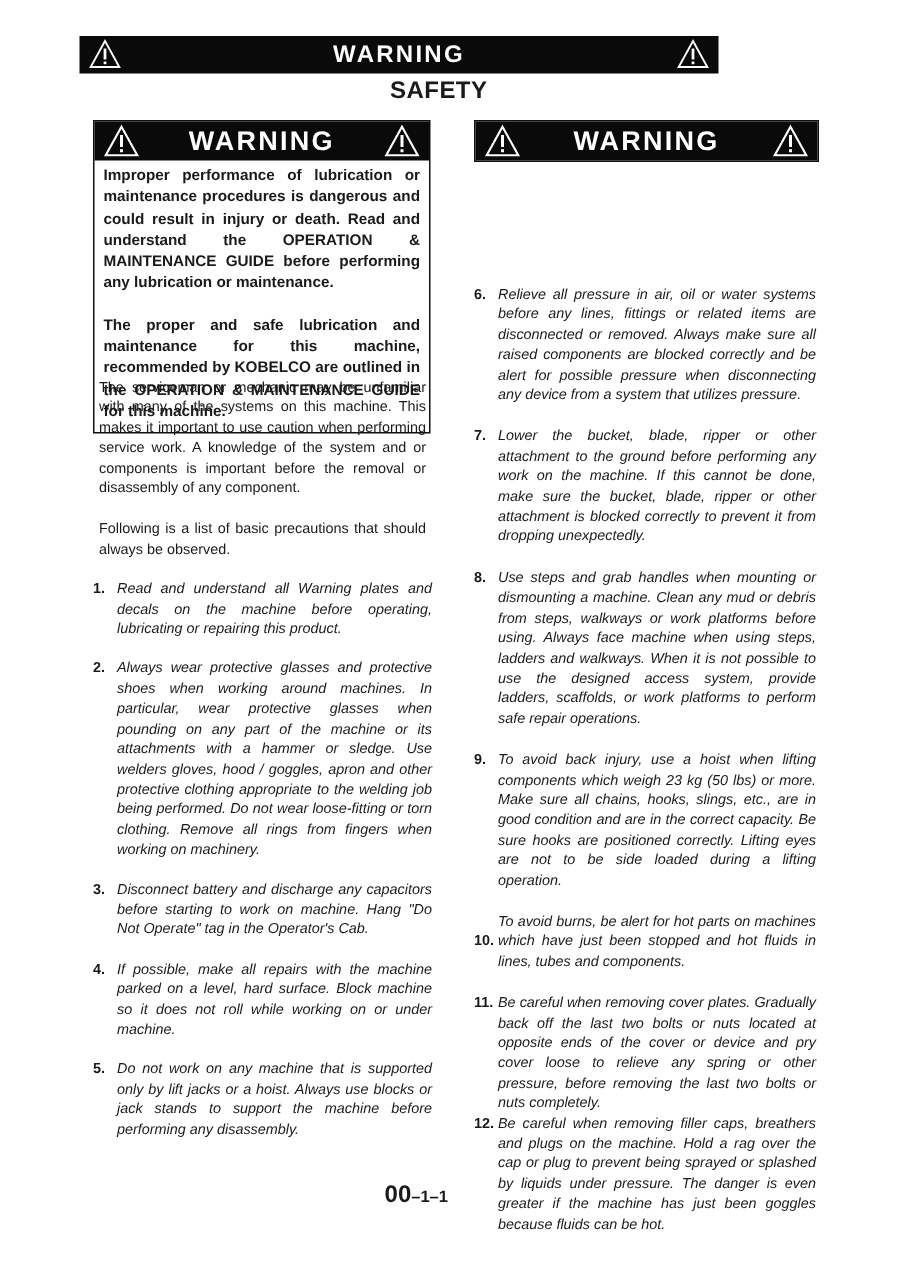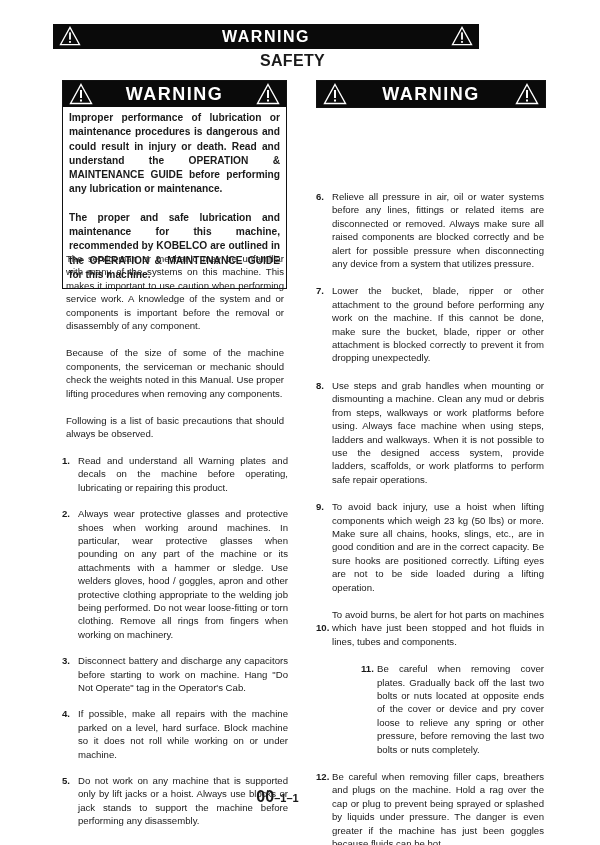--- a/index.html
+++ b/index.html
@@ -32,21 +32,21 @@
     text-align: justify;
   }
   .wbox .wbody p { margin: 0; }
   .wbox .wbody p + p { margin-top: 14px; }
   .col {
     position: absolute; font-size: 9.6px; line-height: 13.4px; text-align: justify;
   }
   .col p { margin: 4px; }
   .item { display: flex; }
   .item .num { font-weight: bold; width: 16px; flex: 0 0 16px; }
-  .item .txt { flex: 1; text-align: justify; }
+  .item .txt { flex: 1; text-align: justify; font-style: italic; }
   .footer {
     position: absolute; left: 0; width: 555px; top: 788px; text-align: center;
     font-weight: bold;
   }
   .footer .major { font-size: 16px; }
   .footer .minor { font-size: 11px; }
 </style>
 </head>
 <body>
 
@@ -109,21 +109,20 @@
           <polygon points="12,1.5 22.5,20.5 1.5,20.5" fill="none" stroke="#fff" stroke-width="1.4"></polygon>
           <rect x="11" y="7" width="2" height="8" fill="#fff"></rect>
           <rect x="11" y="16.5" width="2" height="2" fill="#fff"></rect>
         </svg>
     </span>
   </div>
 </div>
 
 <div class="col" style="left:62px; top:248px; width:226px;">
   <p>The serviceman or mechanic may be unfamiliar with many of the systems on this machine. This makes it important to use caution when performing service work. A knowledge of the system and or components is important before the removal or disassembly of any component.</p>
-  <p style="margin-top:14px;">Because of the size of some of the machine components, the serviceman or mechanic should check the weights noted in this Manual. Use proper lifting procedures when removing any components.</p>
   <p style="margin-top:14px;">Following is a list of basic precautions that should always be observed.</p>
 
   <div class="item" style="margin-top:13px;">
     <span class="num">1.</span>
     <span class="txt">Read and understand all Warning plates and decals on the machine before operating, lubricating or repairing this product.</span>
   </div>
   <div class="item" style="margin-top:13px;">
     <span class="num">2.</span>
     <span class="txt">Always wear protective glasses and protective shoes when working around machines. In particular, wear protective glasses when pounding on any part of the machine or its attachments with a hammer or sledge. Use welders gloves, hood / goggles, apron and other protective clothing appropriate to the welding job being performed. Do not wear loose-fitting or torn clothing. Remove all rings from fingers when working on machinery.</span>
   </div>
@@ -155,25 +154,25 @@
     <span class="txt">Use steps and grab handles when mounting or dismounting a machine. Clean any mud or debris from steps, walkways or work platforms before using. Always face machine when using steps, ladders and walkways. When it is not possible to use the designed access system, provide ladders, scaffolds, or work platforms to perform safe repair operations.</span>
   </div>
   <div class="item" style="margin-top:14px;">
     <span class="num">9.</span>
     <span class="txt">To avoid back injury, use a hoist when lifting components which weigh 23 kg (50 lbs) or more. Make sure all chains, hooks, slings, etc., are in good condition and are in the correct capacity. Be sure hooks are positioned correctly. Lifting eyes are not to be side loaded during a lifting operation.</span>
   </div>
   <div class="item" style="margin-top:14px;align-items:center;">
     <span class="num">10.</span>
     <span class="txt">To avoid burns, be alert for hot parts on machines which have just been stopped and hot fluids in lines, tubes and components.</span>
   </div>
-  <div class="item" style="margin-top:14px;margin-left:45px;">
+  <div class="item" style="margin-top:14px;">
     <span class="num">11.</span>
     <span class="txt">Be careful when removing cover plates. Gradually back off the last two bolts or nuts located at opposite ends of the cover or device and pry cover loose to relieve any spring or other pressure, before removing the last two bolts or nuts completely.</span>
   </div>
-  <div class="item" style="margin-top:14px;">
+  <div class="item" style="">
     <span class="num">12.</span>
     <span class="txt">Be careful when removing filler caps, breathers and plugs on the machine. Hold a rag over the cap or plug to prevent being sprayed or splashed by liquids under pressure. The danger is even greater if the machine has just been goggles because fluids can be hot.</span>
   </div>
 </div>
 
 <div class="footer">
   <span class="major">00</span><span class="minor">–1–1</span>
 </div>
 
 </body></html>

